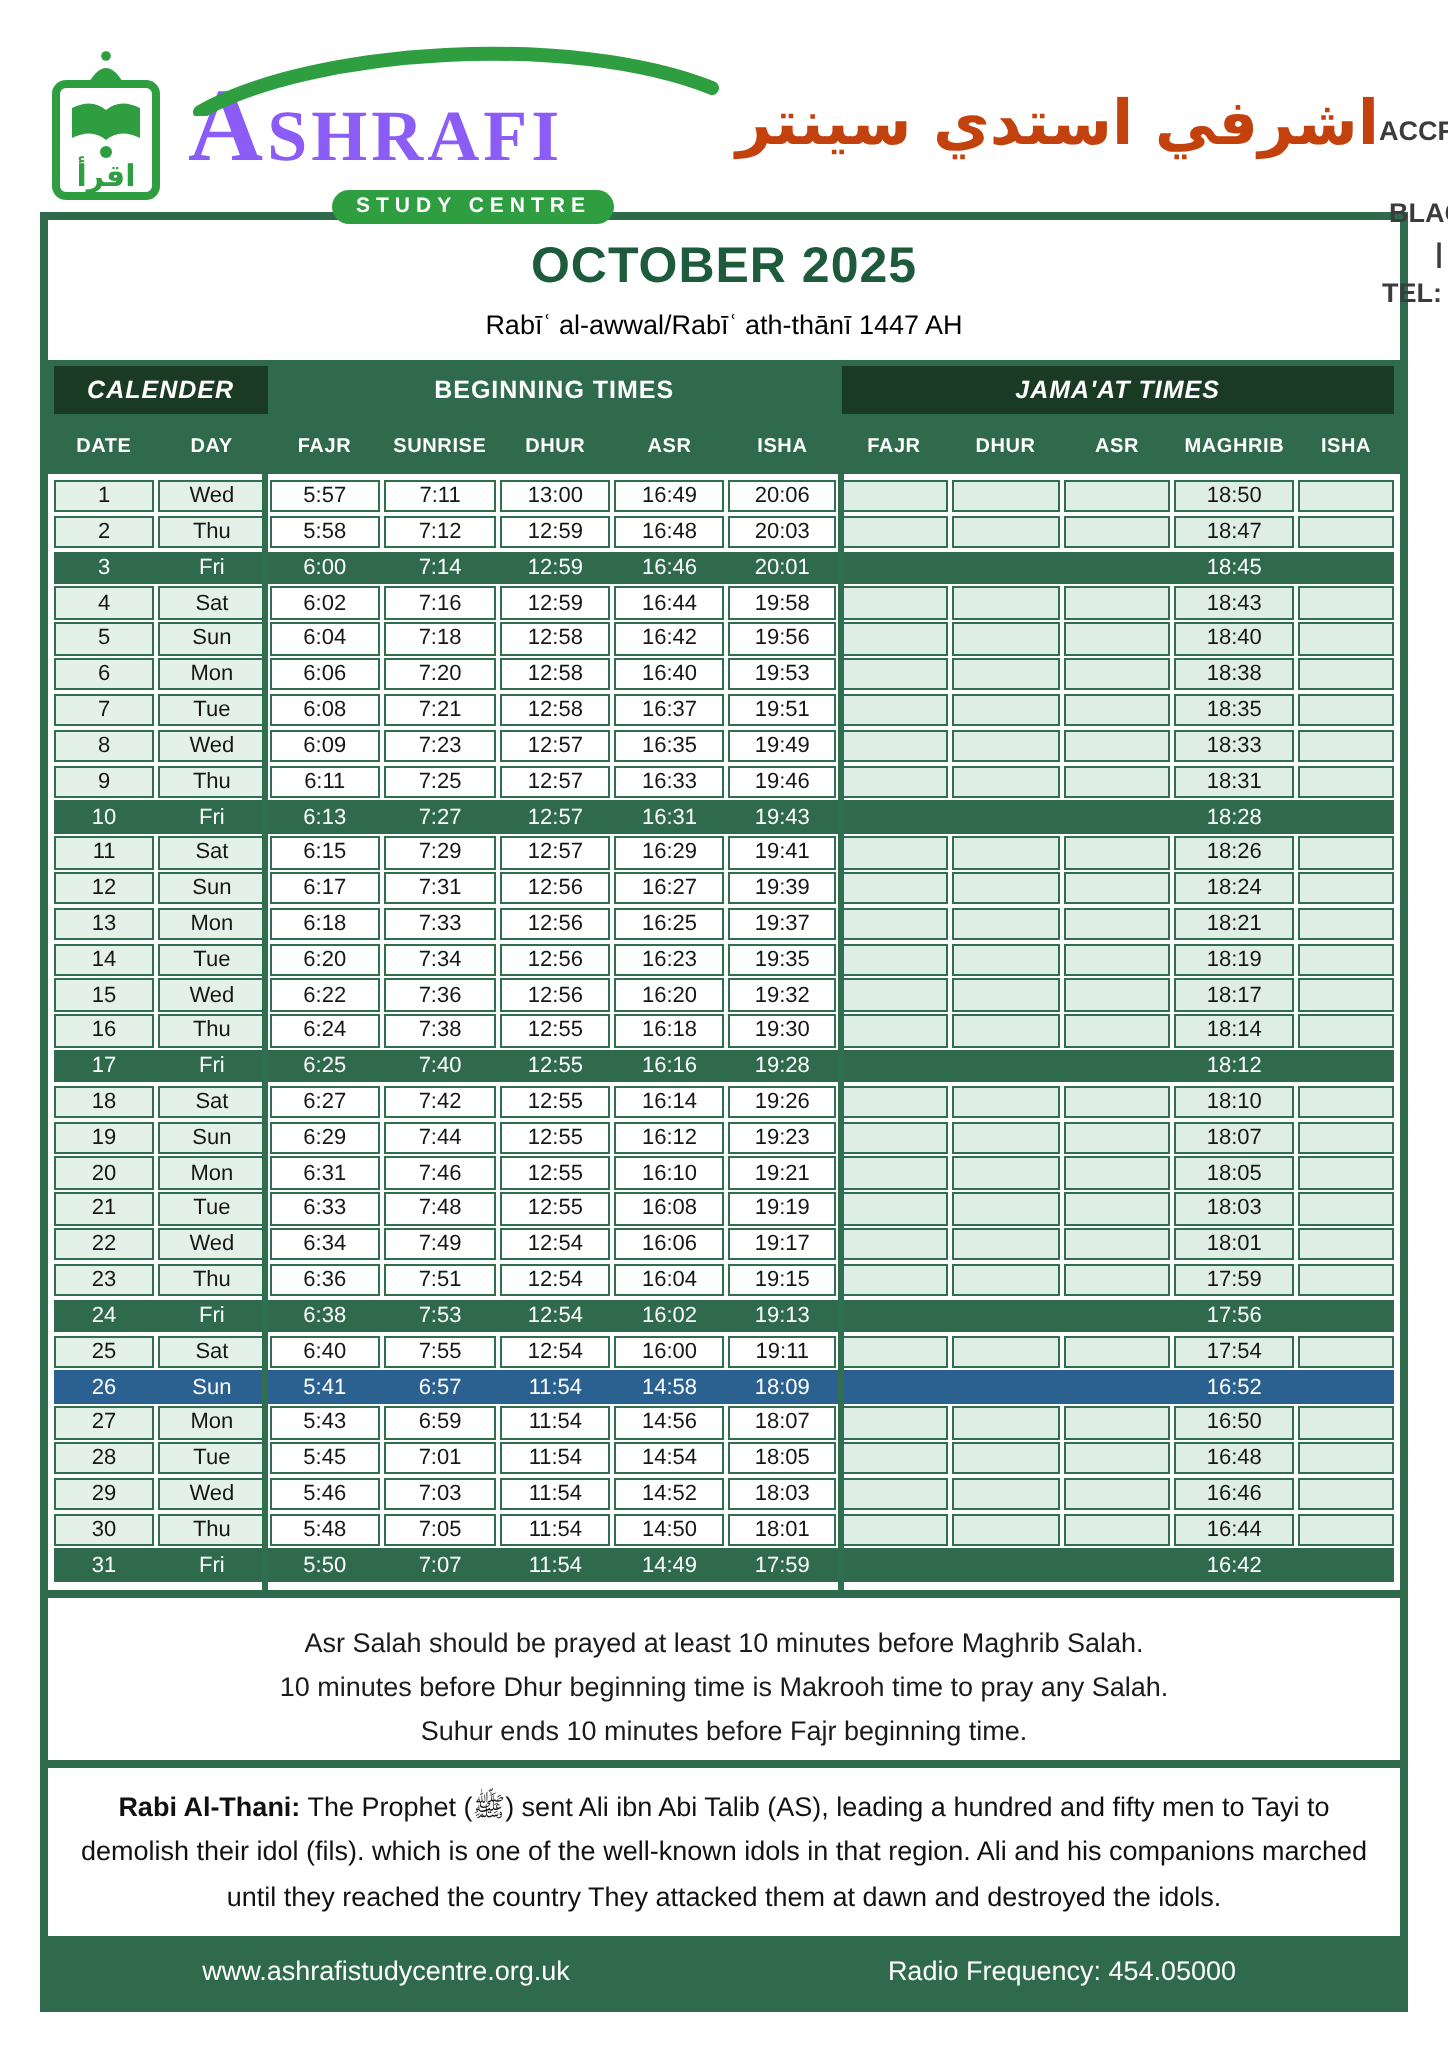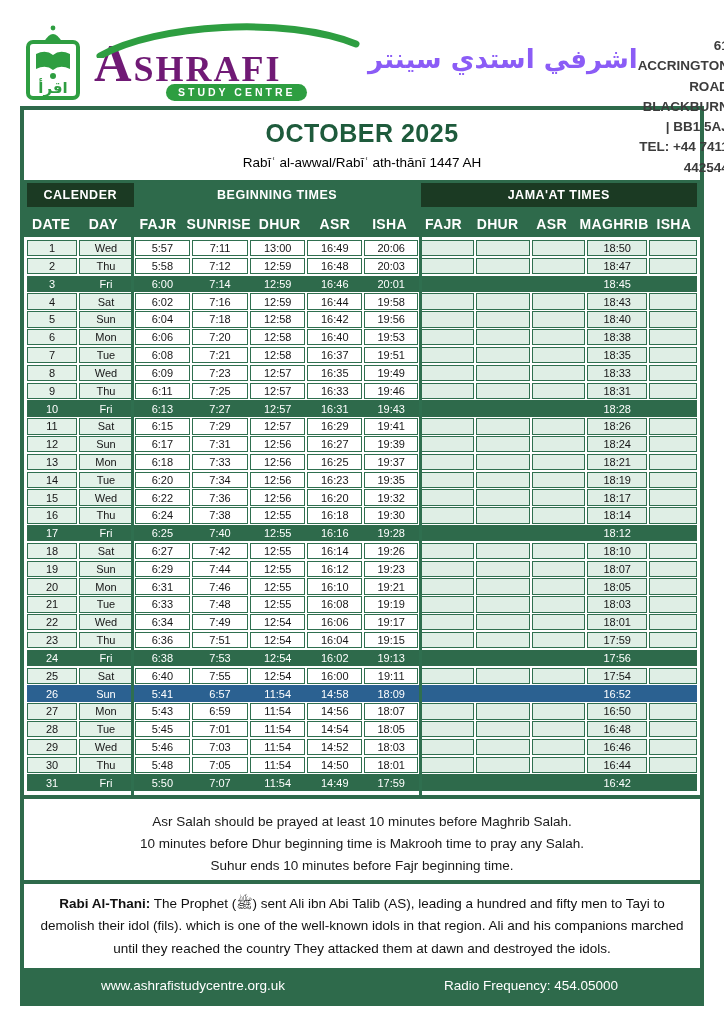--- a/index.html
+++ b/index.html
@@ -16,45 +16,45 @@
   html,body{margin:0;padding:0;}
   body{width:724px;height:1024px;background:#fff;font-family:"Liberation Sans",sans-serif;overflow:hidden;}
   .page{position:relative;width:724px;height:1024px;}
 
   
   .top{display:flex;align-items:flex-start;padding:22px 20px 0 24px;height:104px;}
   .emblem{width:58px;height:80px;flex:none;}
   .brand{position:relative;flex:none;display:flex;align-items:flex-start;margin-left:12px;height:84px;}
   .brand-text{position:relative;padding-top:16px;width:268px;}
   .swoosh{position:absolute;top:0;left:2px;width:264px;height:36px;}
-  .ashrafi{font-family:"Liberation Serif",serif;font-weight:bold;color:#701a75;font-size:36px;letter-spacing:2px;line-height:1;white-space:nowrap;}
+  .ashrafi{font-family:"Liberation Serif",serif;font-weight:bold;color:#8b5cf6;font-size:36px;letter-spacing:2px;line-height:1;white-space:nowrap;}
   .ashrafi .big{font-size:52px;}
-  .pill{position:absolute;left:72px;top:62px;background:var(--logo);color:#fff;font-size:10.5px;font-weight:bold;letter-spacing:3px;padding:2px 12px 3px;border-radius:9px;white-space:nowrap;}
-  .arabic{font-family:"DejaVu Sans",sans-serif;font-size:26px;font-weight:bold;color:#8b5cf6;margin-left:6px;padding-top:22px;direction:rtl;white-space:nowrap;}
+  .pill{position:absolute;left:72px;top:73px;background:var(--logo);color:#fff;font-size:10.5px;font-weight:bold;letter-spacing:3px;padding:2px 12px 3px;border-radius:9px;white-space:nowrap;}
+  .arabic{font-family:"DejaVu Sans",sans-serif;font-size:31px;font-weight:bold;color:#c2410c;margin-left:6px;padding-top:22px;direction:rtl;white-space:nowrap;}
   .addr{margin-left:auto;text-align:right;font-weight:bold;color:#3c3c3c;font-size:13.5px;line-height:1.5;padding-top:14px;}
 
   
   .main-box{margin:2px 20px 0;border:4px solid var(--dg);height:900px;display:flex;flex-direction:column;background:#fff;}
 
   .titleblock{text-align:center;padding:9px 0 10px;flex:none;}
   .month{color:#1E5B3C;font-weight:bold;font-size:25px;letter-spacing:0.5px;}
   .hijri{color:#000000;font-size:13.5px;margin-top:7px;}
 
   
   .band{background:var(--dg);flex:none;}
   .band-groups{display:flex;height:30px;padding:0 3px;}
   .seg{display:flex;align-items:center;justify-content:center;color:#fff;font-weight:bold;font-size:12.5px;letter-spacing:0.5px;margin-right:2px;}
   .seg:last-child{margin-right:0;}
   .seg.dark{position:relative;}
-  .seg.dark .inner{position:absolute;left:0;right:0;top:3px;bottom:3px;background:var(--ddg);display:flex;align-items:center;justify-content:center;}
+  .seg.dark .inner{position:absolute;left:0;right:0;top:3px;bottom:3px;background:var(--ddg);display:flex;align-items:center;justify-content:center;font-style:italic;}
   .seg-cal{flex:160 1 0;}
   .seg-beg{flex:425 1 0;}
   .seg-jam{flex:415 1 0;}
   .band-cols{display:flex;height:27px;align-items:center;padding:0 3px;}
-  .hcell{display:flex;align-items:center;justify-content:center;color:#fff;font-weight:bold;font-size:14px;letter-spacing:0.3px;margin-right:2px;}
+  .hcell{display:flex;align-items:center;justify-content:center;color:#fff;font-weight:bold;font-size:10px;letter-spacing:0.3px;margin-right:2px;}
   .hcell:last-child{margin-right:0;}
 
   
   .w0{flex:77 1 0;} .w1{flex:83 1 0;} .w2{flex:85 1 0;} .w3{flex:87 1 0;}
   .w4{flex:85 1 0;} .w5{flex:85 1 0;} .w6{flex:83 1 0;} .w7{flex:83 1 0;}
   .w8{flex:83 1 0;} .w9{flex:83 1 0;} .w10{flex:92 1 0;} .w11{flex:74 1 0;}
 
   
   .rows-wrap{flex:1 1 auto;display:flex;flex-direction:column;justify-content:space-between;padding:3px 3px 4px;position:relative;}
   .stripe{position:absolute;top:0;bottom:0;width:3px;background:var(--cellb);z-index:3;}

